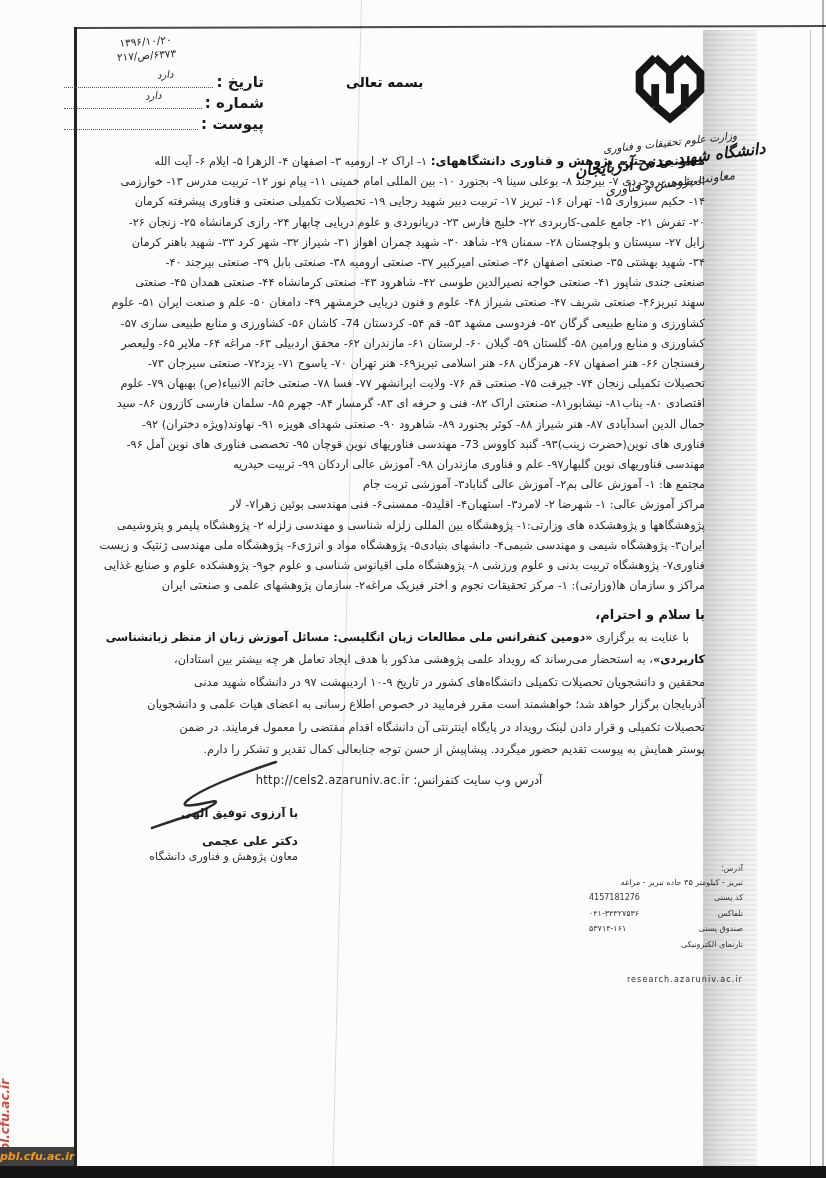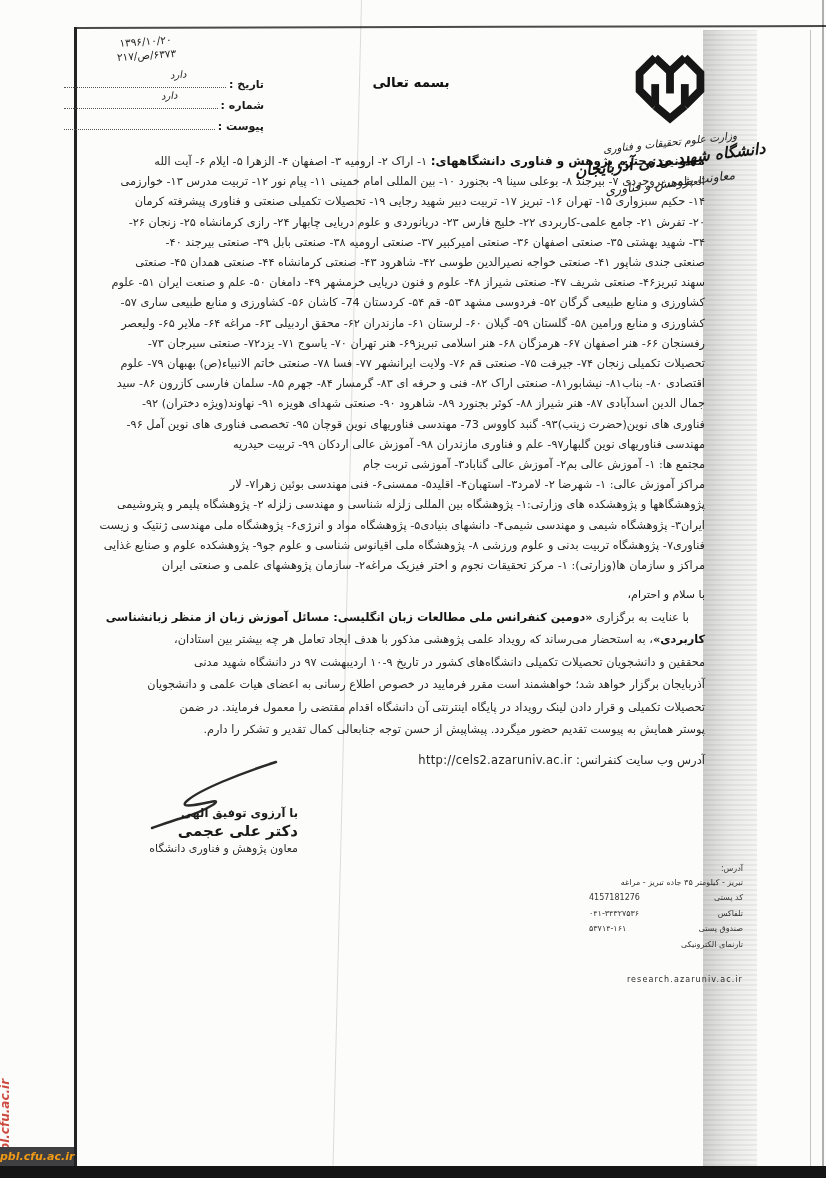--- a/index.html
+++ b/index.html
@@ -32,52 +32,52 @@
     position:absolute;left:-2px;top:1160px;transform:rotate(-90deg);transform-origin:left top;
     color:#c42b20;font-weight:bold;font-style:italic;font-size:12px;opacity:0.85;width:120px;
   }
 
   
   .stamp{
     position:absolute;left:96px;top:34px;width:100px;text-align:center;direction:rtl;
     font-size:10.5px;line-height:14px;color:#1e1e1e;transform:rotate(-4deg);
   }
   .besmellah{
-    position:absolute;left:346px;top:74px;width:130px;text-align:center;direction:rtl;
+    position:absolute;left:346px;top:74px;width:130px;text-align:left;direction:rtl;
     font-weight:bold;font-size:13.5px;color:#111;
   }
   .fields{position:absolute;left:62px;top:70px;width:202px;direction:rtl;}
   .field-row{display:flex;align-items:flex-end;height:21px;}
-  .field-label{font-weight:bold;font-size:11px;color:#1a1a1a;white-space:nowrap;}
+  .field-label{font-weight:bold;font-size:15px;color:#1a1a1a;white-space:nowrap;}
   .field-dots{flex:1;border-bottom:1.5px dotted #555;margin:0 3px 3px 2px;position:relative;height:12px;}
   .hand{
     position:absolute;right:40px;top:-6px;font-size:10px;color:#222;
     font-style:italic;transform:rotate(-5deg);white-space:nowrap;
   }
   .letterhead{position:absolute;left:572px;top:48px;width:196px;text-align:center;direction:rtl;}
   .logo{display:block;margin:0 auto;}
   .lh-ministry{font-size:10.5px;font-style:italic;color:#1c1c1c;transform:rotate(-6deg);margin-top:8px;white-space:nowrap;}
   .lh-university{font-size:15.5px;font-weight:bold;font-style:italic;color:#141414;transform:rotate(-7deg);margin-top:3px;white-space:nowrap;}
   .lh-deputy{font-size:12.5px;font-style:italic;color:#1c1c1c;transform:rotate(-7deg);margin-top:6px;white-space:nowrap;}
 
   
   .letter-body{position:absolute;top:151px;right:121px;width:612px;direction:rtl;text-align:right;}
   .bline{font-size:11.3px;line-height:20.2px;white-space:nowrap;color:#282828;}
   .lead{font-weight:bold;font-size:12px;color:#141414;}
-  .salutation{font-weight:normal;font-size:11px;color:#161616;margin-top:8px;line-height:22.5px;}
+  .salutation{font-weight:bold;font-size:13px;color:#161616;margin-top:8px;line-height:22.5px;}
   .pline{line-height:22.5px;}
   .indent{padding-right:16px;}
   .bold{font-weight:bold;color:#161616;}
-  .website-line{margin-top:11px;text-align:right;font-size:11.5px;white-space:nowrap;}
+  .website-line{margin-top:11px;text-align:center;font-size:11.5px;white-space:nowrap;}
   .url{direction:ltr;unicode-bidi:embed;letter-spacing:0.3px;}
 
   
   .signature{position:absolute;left:116px;top:806px;width:182px;text-align:right;direction:rtl;}
   .sig-wish{font-size:11.5px;font-weight:bold;color:#1b1b1b;}
-  .sig-name{font-size:15px;font-weight:bold;color:#1b1b1b;margin-top:2px;}
+  .sig-name{font-size:12px;font-weight:bold;color:#1b1b1b;margin-top:14px;}
   .sig-title{font-size:11px;color:#2c2c2c;margin-top:2px;}
   .sig-swirl{position:absolute;left:148px;top:756px;width:150px;height:76px;}
 
   
   .contact{position:absolute;right:83px;top:862px;width:154px;direction:rtl;font-size:8px;color:#333;}
   .contact .row{display:flex;justify-content:space-between;line-height:15.5px;}
   .contact .lbl{white-space:nowrap;}
   .contact .val{white-space:nowrap;direction:ltr;unicode-bidi:embed;}
   .contact .addr{line-height:14px;white-space:nowrap;}
   .contact .weburl{direction:ltr;unicode-bidi:embed;letter-spacing:1.1px;text-align:right;line-height:15px;color:#2a2a2a;margin-top:20px;}
@@ -137,20 +137,21 @@
     <div class="lh-university">دانشگاه شهید مدنی آذربایجان</div>
     <div class="lh-deputy">معاونت پژوهش و فناوری</div>
   </div>
 
   <div class="letter-body">
     <div class="bline"><span class="lead">معاونین محترم پژوهش و فناوری دانشگاههای:</span> <span>۱- اراک ۲- ارومیه ۳- اصفهان ۴- الزهرا ۵- ایلام ۶- آیت الله</span></div>
     <div id="recipients-rest">
         <div class="bline">العظمی بروجردی ۷- بیرجند ۸- بوعلی سینا ۹- بجنورد ۱۰- بین المللی امام خمینی ۱۱- پیام نور ۱۲- تربیت مدرس ۱۳- خوارزمی</div>
         <div class="bline">۱۴- حکیم سبزواری ۱۵- تهران ۱۶- تبریز ۱۷- تربیت دبیر شهید رجایی ۱۹- تحصیلات تکمیلی صنعتی و فناوری پیشرفته کرمان</div>
         <div class="bline">۲۰- تفرش ۲۱- جامع علمی-کاربردی ۲۲- خلیج فارس ۲۳- دریانوردی و علوم دریایی چابهار ۲۴- رازی کرمانشاه ۲۵- زنجان ۲۶-</div>
+        <div class="bline">زابل ۲۷- سیستان و بلوچستان ۲۸- سمنان ۲۹- شاهد ۳۰- شهید چمران اهواز ۳۱- شیراز ۳۲- شهر کرد ۳۳- شهید باهنر کرمان</div>
         <div class="bline">۳۴- شهید بهشتی ۳۵- صنعتی اصفهان ۳۶- صنعتی امیرکبیر ۳۷- صنعتی ارومیه ۳۸- صنعتی بابل ۳۹- صنعتی بیرجند ۴۰-</div>
         <div class="bline">صنعتی جندی شاپور ۴۱- صنعتی خواجه نصیرالدین طوسی ۴۲- شاهرود ۴۳- صنعتی کرمانشاه ۴۴- صنعتی همدان ۴۵- صنعتی</div>
         <div class="bline">سهند تبریز۴۶- صنعتی شریف ۴۷- صنعتی شیراز ۴۸- علوم و فنون دریایی خرمشهر ۴۹- دامغان ۵۰- علم و صنعت ایران ۵۱- علوم</div>
         <div class="bline">کشاورزی و منابع طبیعی گرگان ۵۲- فردوسی مشهد ۵۳- قم ۵۴- کردستان 74- کاشان ۵۶- کشاورزی و منابع طبیعی ساری ۵۷-</div>
         <div class="bline">کشاورزی و منابع ورامین ۵۸- گلستان ۵۹- گیلان ۶۰- لرستان ۶۱- مازندران ۶۲- محقق اردبیلی ۶۳- مراغه ۶۴- ملایر ۶۵- ولیعصر</div>
         <div class="bline">رفسنجان ۶۶- هنر اصفهان ۶۷- هرمزگان ۶۸- هنر اسلامی تبریز۶۹- هنر تهران ۷۰- یاسوج ۷۱- یزد۷۲- صنعتی سیرجان ۷۳-</div>
         <div class="bline">تحصیلات تکمیلی زنجان ۷۴- جیرفت ۷۵- صنعتی قم ۷۶- ولایت ایرانشهر ۷۷- فسا ۷۸- صنعتی خاتم الانبیاء(ص) بهبهان ۷۹- علوم</div>
         <div class="bline">اقتصادی ۸۰- بناب۸۱- نیشابور۸۱- صنعتی اراک ۸۲- فنی و حرفه ای ۸۳- گرمسار ۸۴- جهرم ۸۵- سلمان فارسی کازرون ۸۶- سید</div>
         <div class="bline">جمال الدین اسدآبادی ۸۷- هنر شیراز ۸۸- کوثر بجنورد ۸۹- شاهرود ۹۰- صنعتی شهدای هویزه ۹۱- نهاوند(ویژه دختران) ۹۲-</div>
         <div class="bline">فناوری های نوین(حضرت زینب)۹۳- گنبد کاووس 73- مهندسی فناوریهای نوین قوچان ۹۵- تخصصی فناوری های نوین آمل ۹۶-</div>

